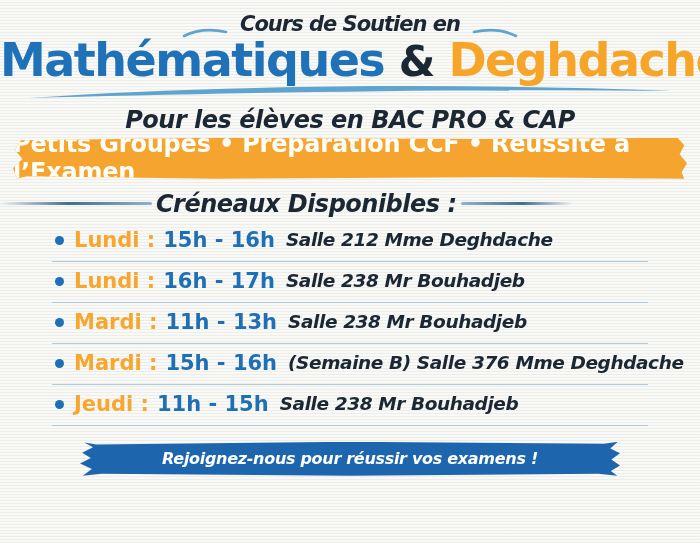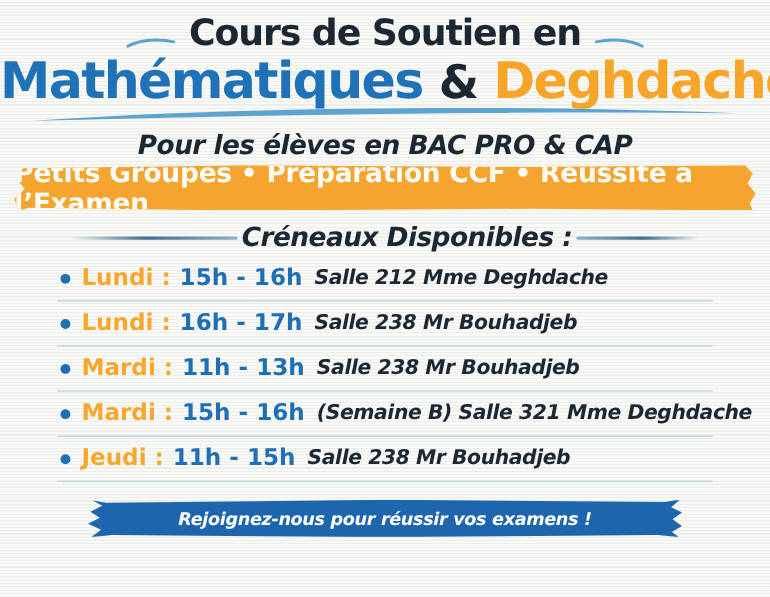--- a/index.html
+++ b/index.html
@@ -13,21 +13,21 @@
       repeating-linear-gradient(180deg, rgba(255,255,255,.45) 0 2px, rgba(223,226,218,.35) 2px 3px),
       #f4f4f0;
     color:#1c2734;
   }
   
   .title-top{
     display:flex;justify-content:center;align-items:center;gap:12px;
     margin-top:13px;
   }
   .title-top-text{
-    font-weight:bold;font-size:33px;line-height:1.05;
+    font-style:italic;font-weight:bold;font-size:21px;line-height:1.05;
     color:#1c2734;letter-spacing:-1px;
   }
   .dash{position:relative;top:9px;}
   .main-title{
     text-align:center;font-weight:bold;font-size:46px;line-height:1.06;
     letter-spacing:-1.5px;margin-top:1px;white-space:nowrap;
   }
   .mt-blue{color:#1f72b8;}
   .mt-amp{color:#1c2734;font-size:42px;}
   .mt-orange{color:#f6a528;}
@@ -39,21 +39,21 @@
   
   .features-banner{
     width:674px;height:41px;margin:4px auto 0;
     background:#f5a52f;
     display:flex;align-items:center;justify-content:center;
     color:#fffdf8;font-weight:bold;font-size:24px;letter-spacing:-0.2px;
     clip-path:polygon(1.2% 6%, 30% 0%, 70% 3%, 98.6% 0%, 99.6% 18%, 98.9% 40%, 100% 62%, 99.2% 84%, 99.6% 100%, 70% 96%, 30% 100%, 2% 94%, 0.6% 100%, 0% 74%, 1.4% 52%, 0.3% 30%);
   }
   
   .section-heading{
-    display:flex;align-items:center;justify-content:center;gap:4px;
+    display:flex;align-items:center;justify-content:flex-start;gap:4px;
     margin-top:11px;
   }
   .h-line{height:3px;border-radius:2px;}
   .h-line.left{width:152px;background:linear-gradient(90deg, rgba(110,150,180,0), #3f6f93 45%, #8fb3cb);}
   .h-line.right{width:112px;background:linear-gradient(270deg, rgba(110,150,180,0), #3f6f93 45%, #8fb3cb);}
   .heading-text{
     font-style:italic;font-weight:bold;font-size:24px;color:#1c2734;letter-spacing:-0.5px;
   }
   
   .schedule{width:596px;margin:3px auto 0;}
@@ -135,21 +135,21 @@
       <span class="bullet"></span>
       <span class="day">Mardi :</span>
       <span class="time">11h - 13h</span>
       <span class="details">Salle 238 Mr Bouhadjeb</span>
     </div>
 
     <div class="row">
       <span class="bullet"></span>
       <span class="day">Mardi :</span>
       <span class="time">15h - 16h</span>
-      <span class="details">(Semaine B) Salle 321 Mme Deghdache</span>
+      <span class="details">(Semaine B) Salle 376 Mme Deghdache</span>
     </div>
 
     <div class="row">
       <span class="bullet"></span>
       <span class="day">Jeudi :</span>
       <span class="time">11h - 15h</span>
       <span class="details">Salle 238 Mr Bouhadjeb</span>
     </div>
 
   </div>

